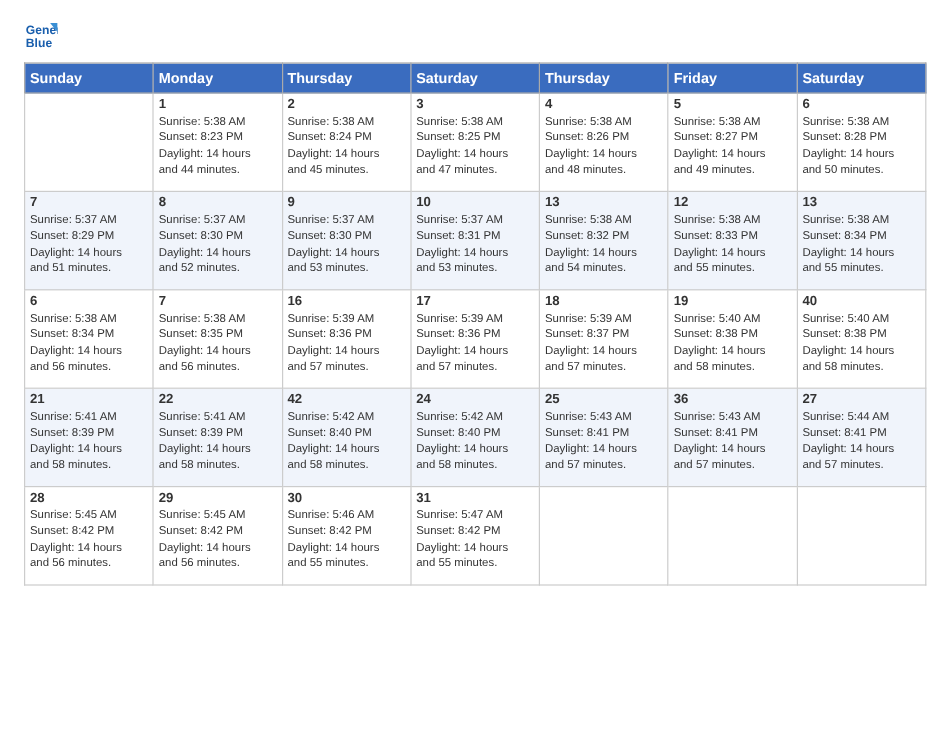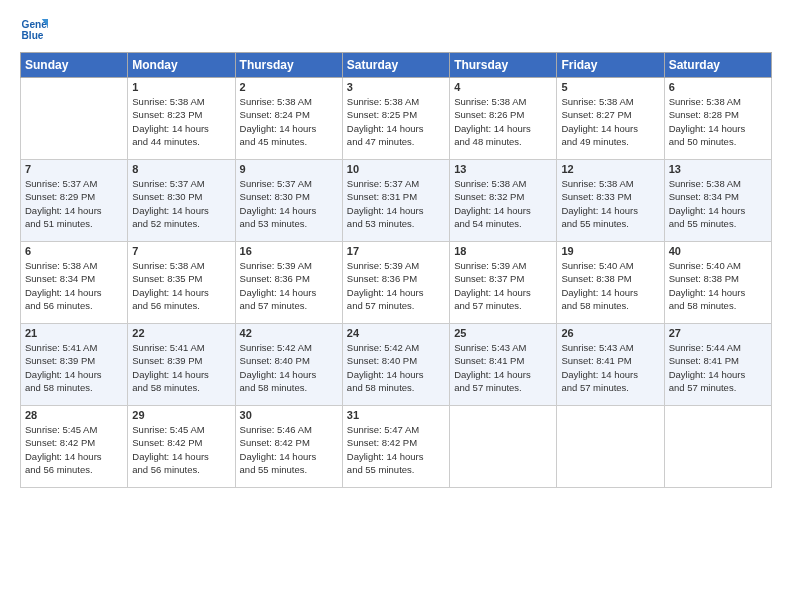--- a/index.html
+++ b/index.html
@@ -216,21 +216,21 @@
           </td>
           <td>
             <span class="day-num">24</span>
             <div class="day-info">Sunrise: 5:42 AM<br>Sunset: 8:40 PM<br>Daylight: 14 hours<br>and 58 minutes.</div>
           </td>
           <td>
             <span class="day-num">25</span>
             <div class="day-info">Sunrise: 5:43 AM<br>Sunset: 8:41 PM<br>Daylight: 14 hours<br>and 57 minutes.</div>
           </td>
           <td>
-            <span class="day-num">26</span>
+            <span class="day-num">36</span>
             <div class="day-info">Sunrise: 5:43 AM<br>Sunset: 8:41 PM<br>Daylight: 14 hours<br>and 57 minutes.</div>
           </td>
           <td>
             <span class="day-num">27</span>
             <div class="day-info">Sunrise: 5:44 AM<br>Sunset: 8:41 PM<br>Daylight: 14 hours<br>and 57 minutes.</div>
           </td>
         </tr>
         <tr>
           <td>
             <span class="day-num">28</span>

